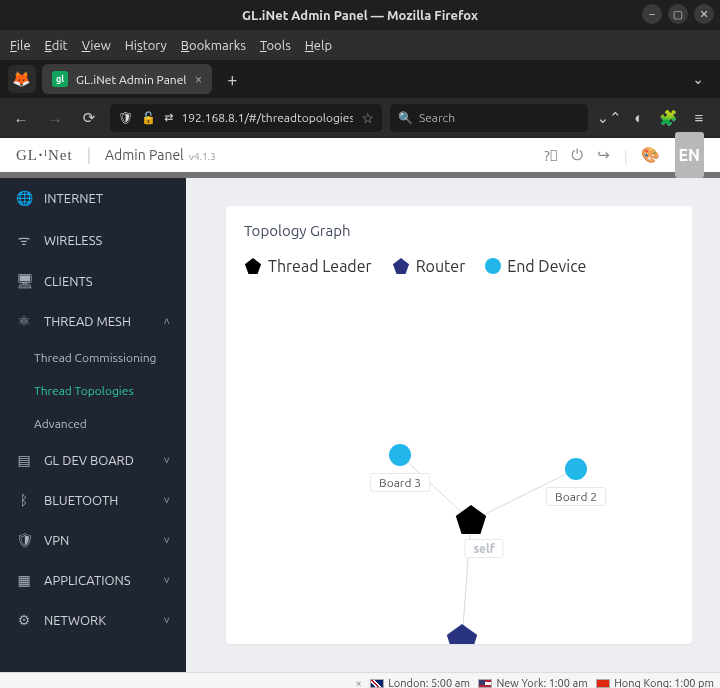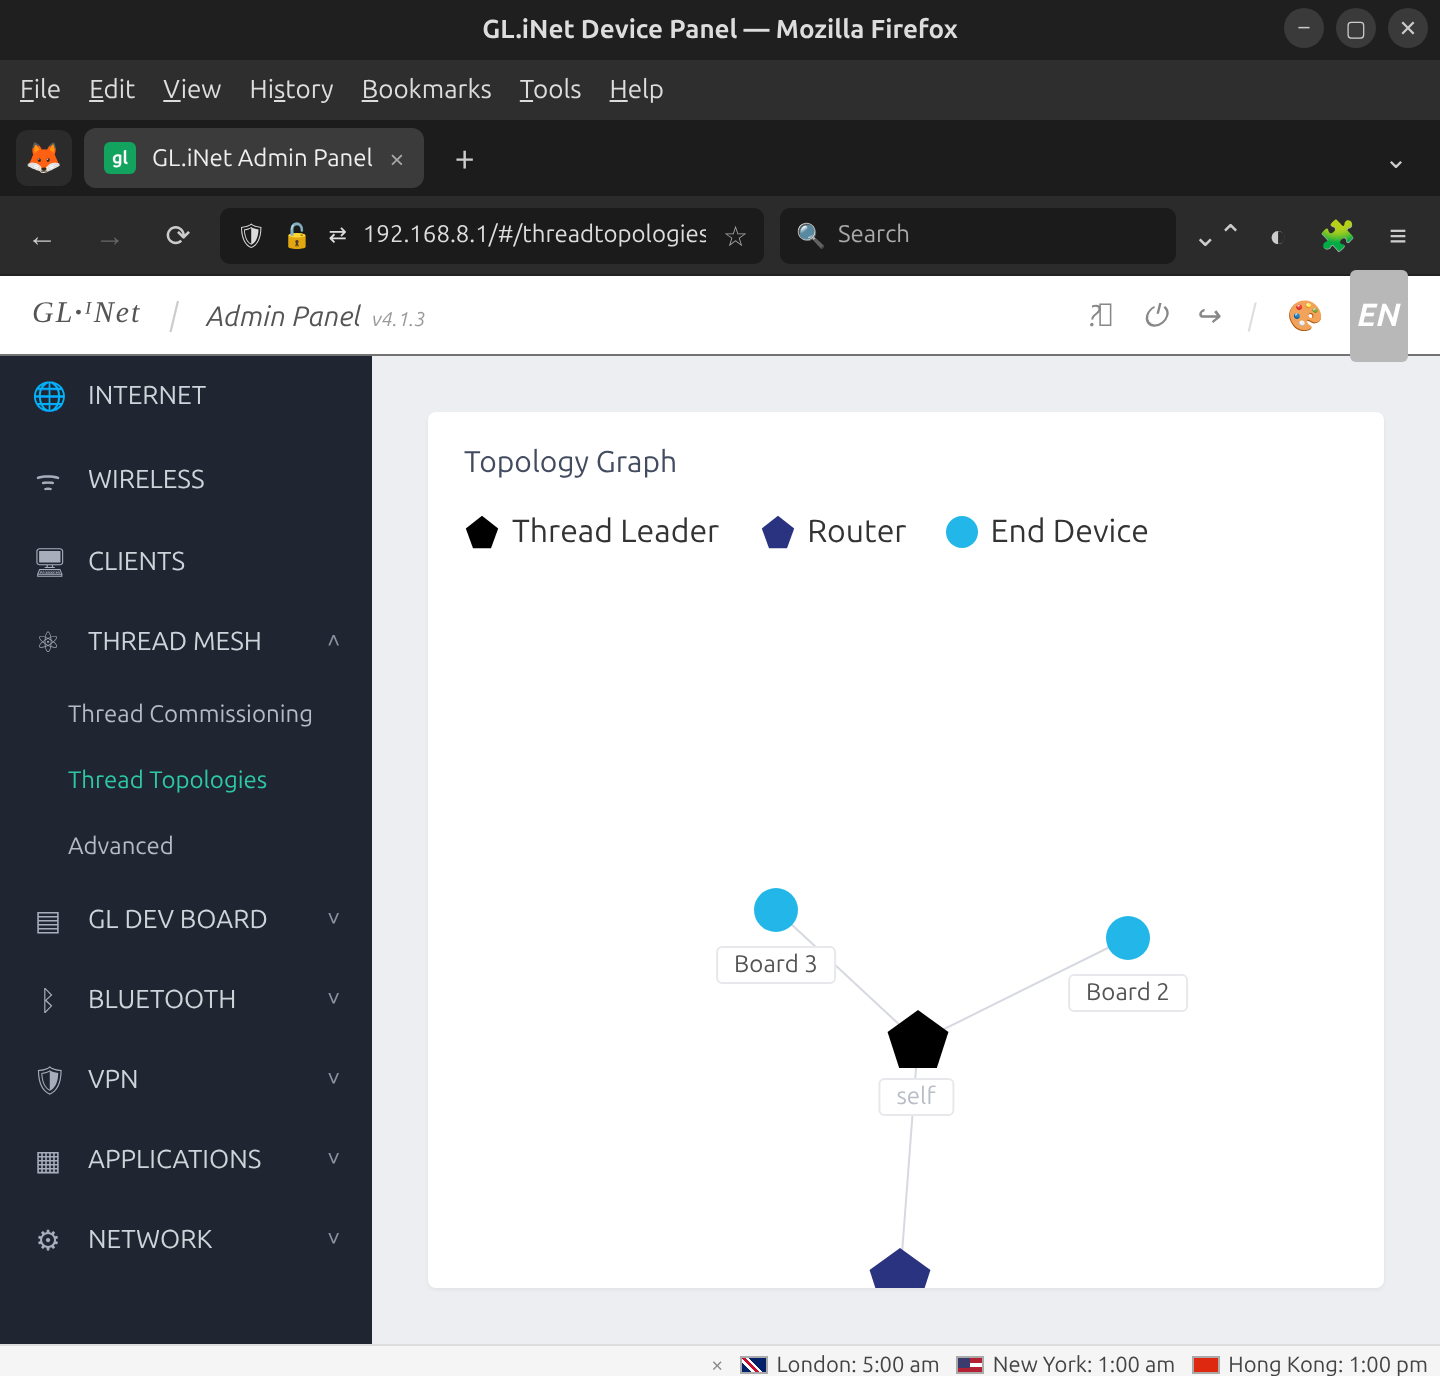--- a/index.html
+++ b/index.html
@@ -29,42 +29,42 @@
   .urlbar { height: 40px; background: #2b2b2b; display: flex; align-items: center; padding: 0 8px; gap: 8px; border-bottom: 1px solid #222; }
   .urlbar .icon-btn { width: 26px; height: 26px; color: #ccc; display: flex; align-items: center; justify-content: center; cursor: pointer; font-size: 15px; border-radius: 4px; }
   .urlbar .icon-btn.disabled { color: #666; }
   .urlbox { flex: 0 0 auto; height: 28px; background: #1b1b1b; border-radius: 5px; display: flex; align-items: center; padding: 0 8px; gap: 8px; color: #ddd; font-size: 12px; width: 272px; }
   .urlbox .url-text { white-space: nowrap; overflow: hidden; }
   .urlbox .star { margin-left: auto; color: #aaa; font-size: 14px; }
   .searchbox { flex: 1; height: 28px; background: #1b1b1b; border-radius: 5px; display: flex; align-items: center; padding: 0 8px; gap: 6px; color: #aaa; font-size: 12px; }
   .urlbar .right-icons { display: flex; gap: 4px; }
 
   
-  .admin-header { height: 40px; background: #fff; display: flex; align-items: center; padding: 0 16px; gap: 14px; border-bottom: 1px solid #737373; font-style: italic; }
+  .admin-header { height: 40px; background: #fff; display: flex; align-items: center; padding: 0 16px; gap: 14px; border-bottom: 6px solid #737373; }
   .brand { font-family: Georgia, serif; font-size: 15px; color: #555; letter-spacing: 1px; }
   .brand .dot { font-weight: bold; }
   .brand-sep { color: #ccc; }
   .panel-title { font-size: 14px; color: #555; }
   .panel-title .ver { font-size: 10px; color: #999; margin-left: 2px; }
   .admin-header .header-right { margin-left: auto; display: flex; align-items: center; gap: 14px; color: #888; font-size: 15px; }
   .admin-header .header-right .hsep { color: #ddd; }
   .lang-badge { background: #b8b8b8; color: #fff; font-size: 16px; font-weight: 600; padding: 14px 4px; border-radius: 3px; }
 
   
   .app-body { display: flex; height: calc(688px - 30px - 26px - 38px - 40px - 40px - 20px); background: #eceef1; }
 
   .sidebar { width: 186px; flex: 0 0 186px; background: #202631; color: #cfd3da; font-size: 13px; overflow: hidden; display: flex; flex-direction: column; }
   .sidebar .item { display: flex; align-items: center; gap: 12px; padding: 12px 16px; cursor: pointer; }
   .sidebar .item .chev { margin-left: auto; font-size: 11px; color: #8b92a0; }
   .sidebar .item .icon { width: 16px; text-align: center; font-size: 14px; color: #a7adba; }
   .sidebar .item.expanded { background: #202631; }
   .sidebar .subitem { padding: 10px 16px 10px 34px; font-size: 12px; color: #b5bac4; cursor: pointer; }
   .sidebar .subitem.active { color: #2dc9a7; }
 
-  .content { flex: 1; padding: 28px; position: relative; }
+  .content { flex: 1; padding: 28px; position: relative; margin-left: 12px; }
   .card { background: #fff; border-radius: 4px; box-shadow: 0 1px 2px rgba(0,0,0,0.05); height: 100%; position: relative; overflow: hidden; }
   .card-title { font-size: 15px; color: #424b5f; padding: 16px 18px 10px; }
 
   .legend { display: flex; gap: 20px; padding: 8px 18px; font-size: 16px; color: #333; align-items: center; }
   .legend .entry { display: flex; align-items: center; gap: 6px; }
   .pentagon { width: 18px; height: 18px; }
   .circle { width: 16px; height: 16px; border-radius: 50%; }
   .cyan { background: #22b7e8; }
 
   .graph { position: relative; width: 100%; height: calc(100% - 80px); }
@@ -78,21 +78,21 @@
   .flag.us { background: linear-gradient(#b22234 33%, #fff 33%, #fff 66%, #b22234 66%); position: relative; }
   .flag.us::before { content: ''; position: absolute; left: 0; top: 0; width: 6px; height: 5px; background: #3c3b6e; }
   .flag.hk { background: #de2910; }
 
   svg { overflow: visible; }
 </style>
 </head>
 <body>
 
 <div class="titlebar">
-  <span class="window-title">GL.iNet Device Panel — Mozilla Firefox</span>
+  <span class="window-title">GL.iNet Admin Panel — Mozilla Firefox</span>
   <div class="win-controls">
     <div class="win-btn">–</div>
     <div class="win-btn">▢</div>
     <div class="win-btn">✕</div>
   </div>
 </div>
 
 <div class="menubar">
   <span><u>F</u>ile</span>
   <span><u>E</u>dit</span>
@@ -228,21 +228,21 @@
         <svg id="graph-svg" width="100%" height="100%" style="position:absolute;left:0;top:0;">
             <line x1="245" y1="238" x2="236" y2="357" stroke="#d6d9df" stroke-width="1"></line>
             <line x1="245" y1="238" x2="350" y2="186" stroke="#d6d9df" stroke-width="1"></line>
             <line x1="245" y1="238" x2="174" y2="172" stroke="#d6d9df" stroke-width="1"></line>
             <polygon points="245,222 260.21690426072246,233.05572809000085 254.40456403667957,250.94427190999915 235.59543596332043,250.94427190999915 229.78309573927754,233.05572809000085" fill="#000000"></polygon>
             <polygon points="236,341 251.21690426072246,352.05572809000085 245.40456403667957,369.94427190999915 226.59543596332043,369.94427190999915 220.78309573927754,352.05572809000085" fill="#29337f"></polygon>
             <circle cx="350" cy="186" r="11" fill="#22b7e8"></circle>
             <circle cx="174" cy="172" r="11" fill="#22b7e8"></circle>
           </svg>
         <div id="graph-labels">
-            <div class="node-label muted" style="left: 244px; top: 256px;">self</div>
+            <div class="node-label muted" style="left: 258px; top: 256px; font-weight: bold;">self</div>
             <div class="node-label" style="left: 236px; top: 375px;">Board 1</div>
             <div class="node-label" style="left: 350px; top: 204px;">Board 2</div>
             <div class="node-label" style="left: 174px; top: 190px;">Board 3</div>
           </div>
       </div>
     </div>
   </div>
 </div>
 
 <div class="statusbar" id="statusbar">

